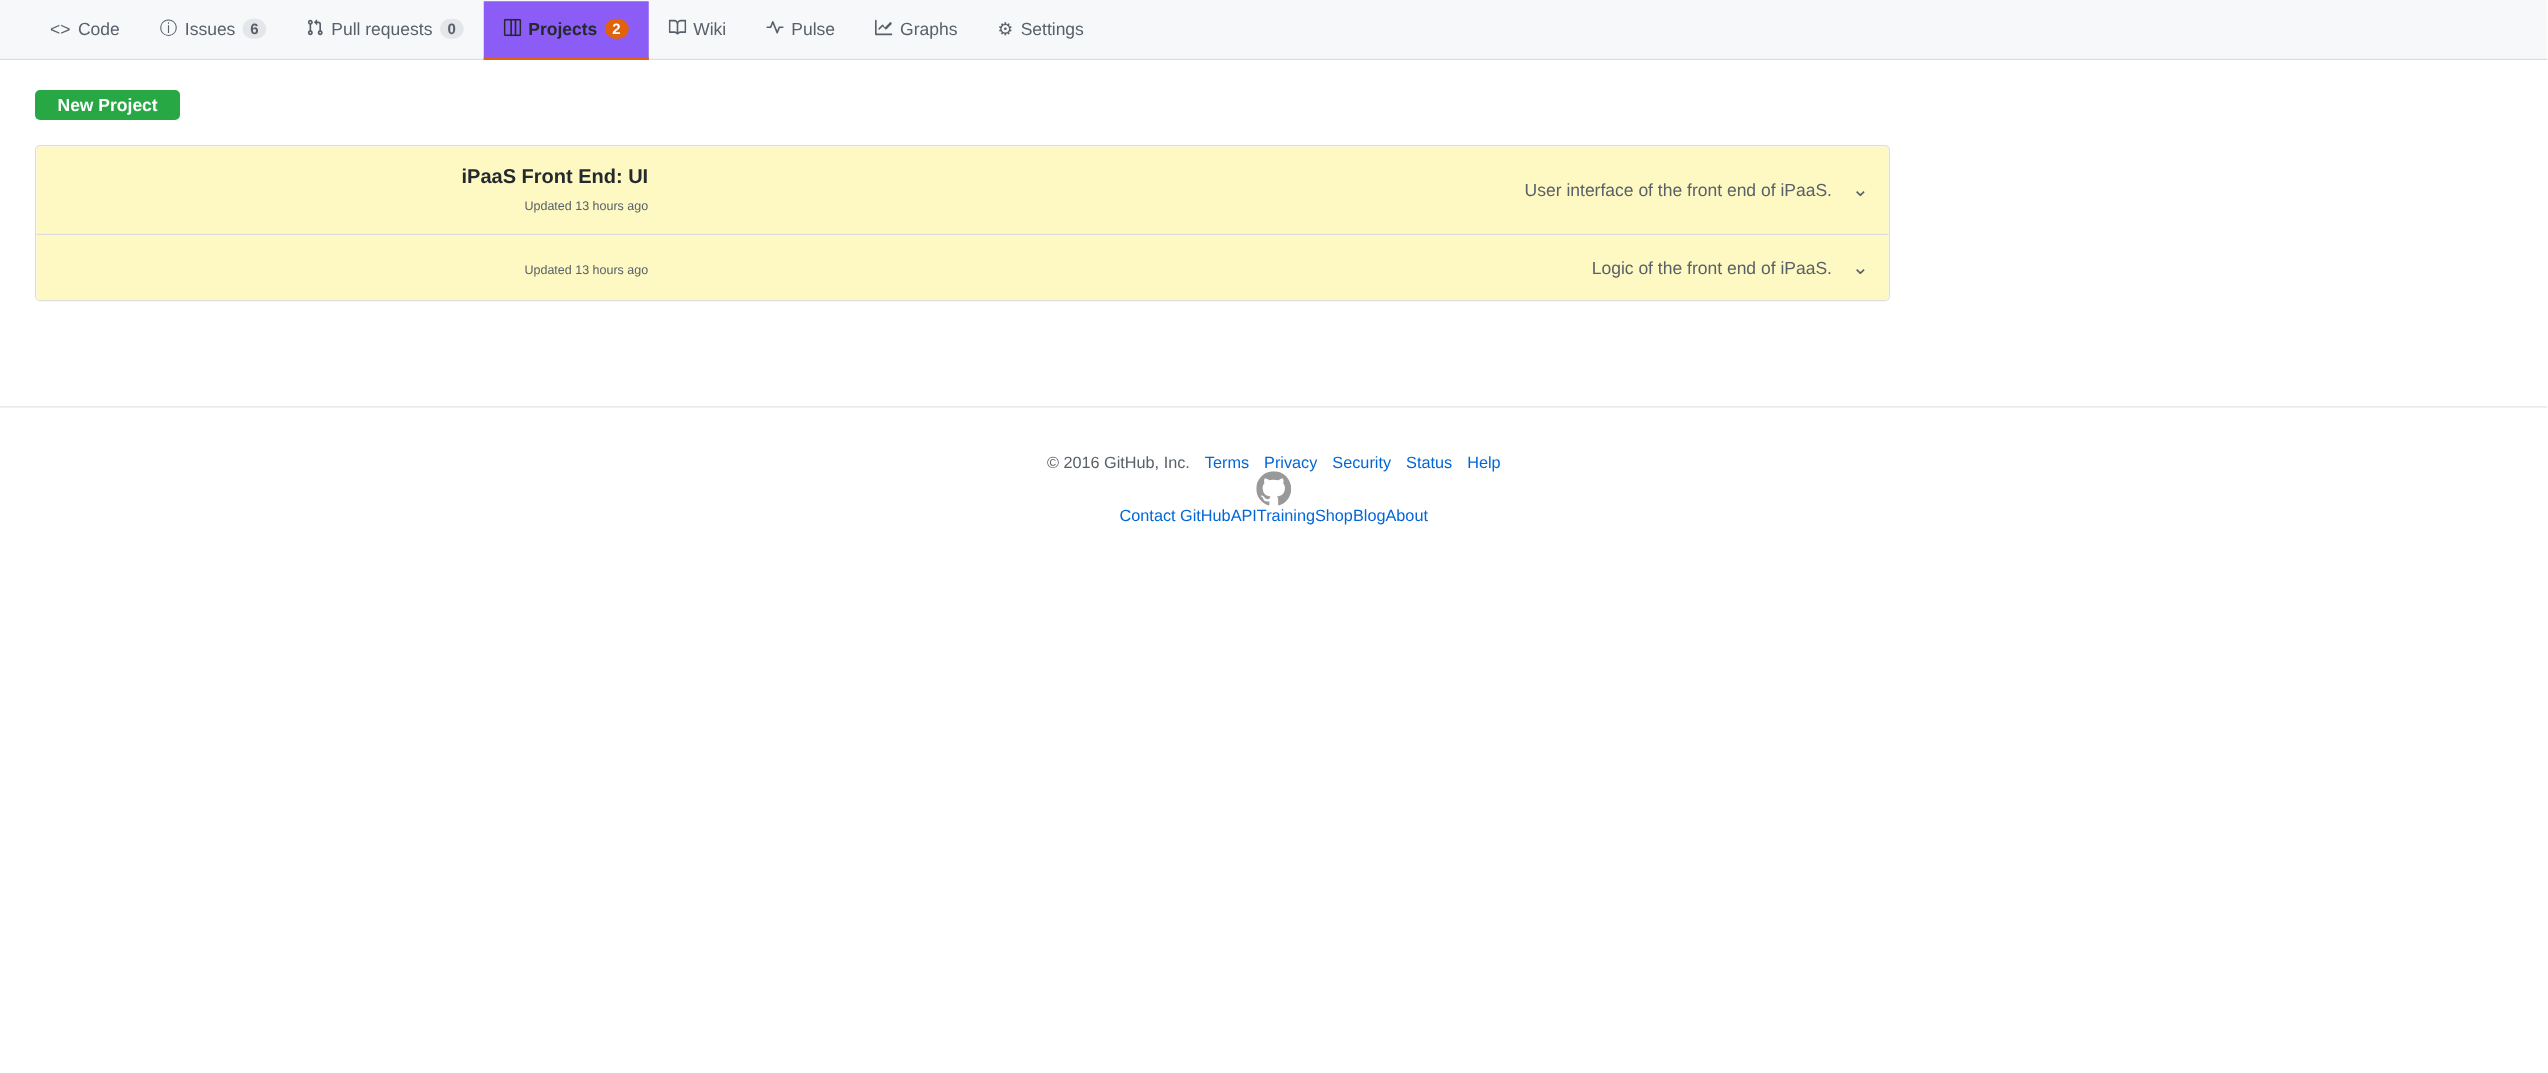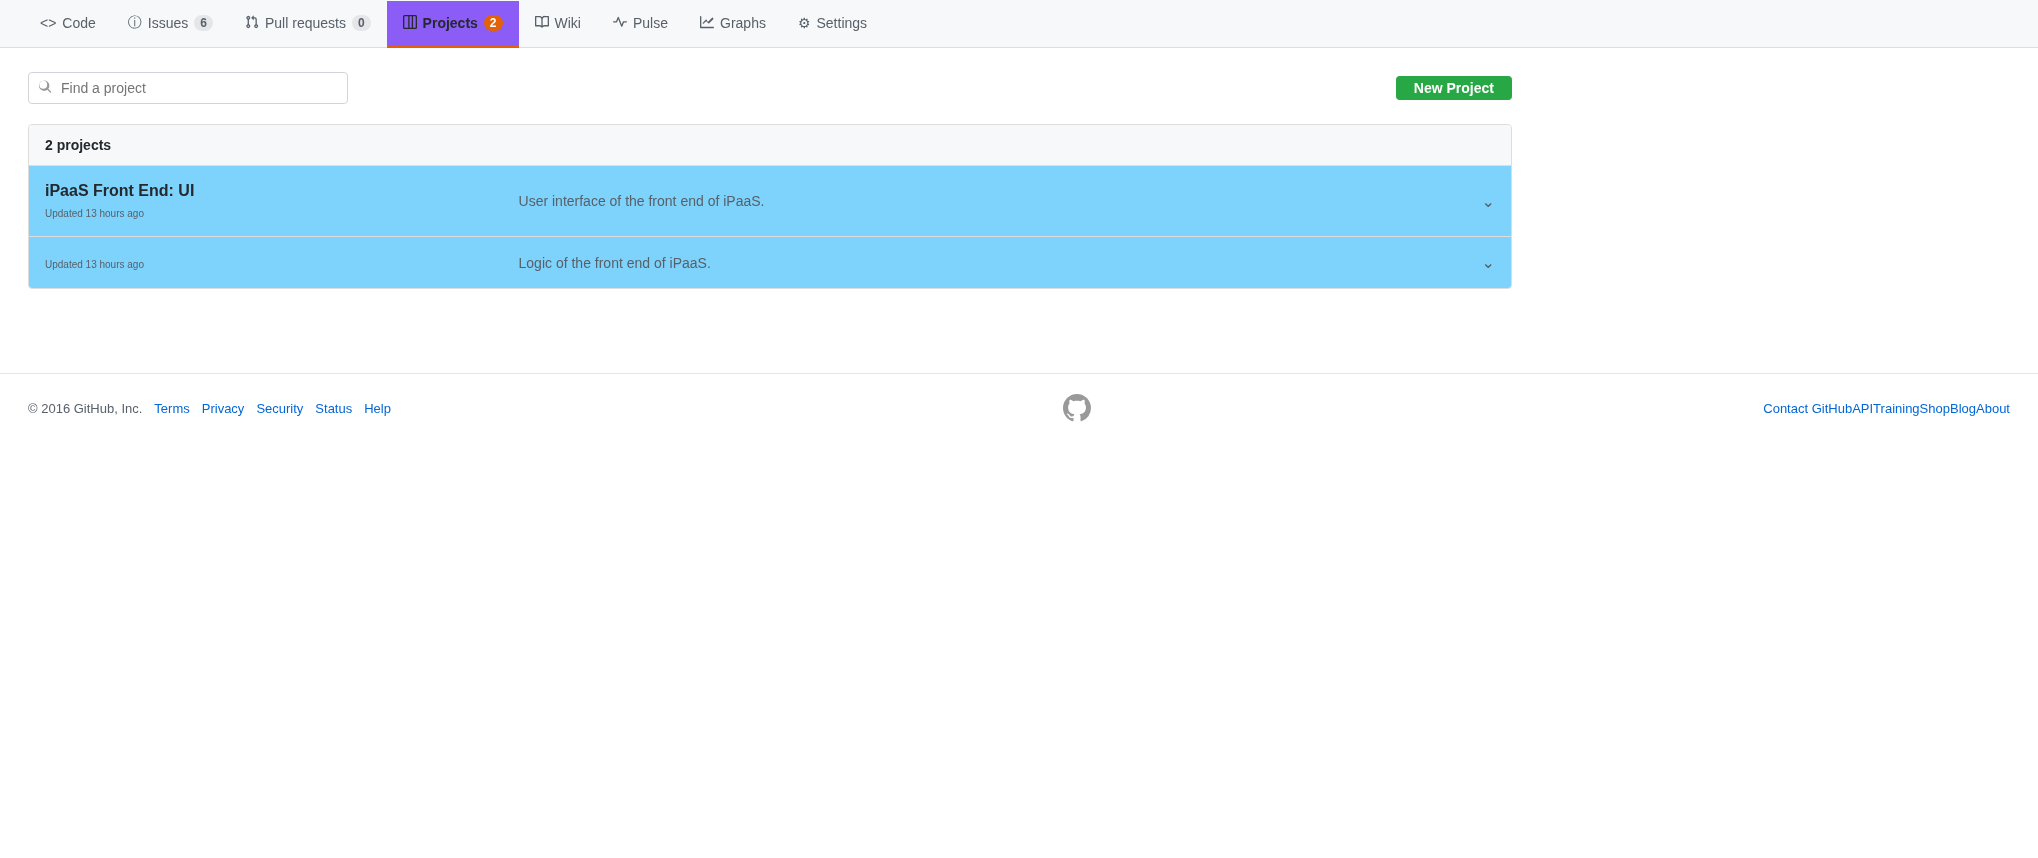--- a/index.html
+++ b/index.html
@@ -112,21 +112,22 @@
       font-size: 14px;
       font-weight: 600;
       color: #24292e;
       border-bottom: 1px solid #ddd;
     }
     .project-row {
       display: flex;
       align-items: center;
       padding: 16px 16px;
       border-bottom: 1px solid #ddd;
-      background: #7dd3fc;
+      background: #fef9c3;
+      text-align: right;
     }
     .project-row:last-child {
       border-bottom: none;
     }
     .project-info {
       flex: 1;
     }
     .project-name {
       font-size: 16px;
       font-weight: 600;
@@ -147,26 +148,27 @@
       color: #586069;
       font-size: 16px;
       margin-left: 16px;
       cursor: pointer;
     }
 
     
     .footer {
       margin-top: 60px;
       border-top: 1px solid #e1e4e8;
-      padding: 20px 28px;
+      padding: 36px 28px;
       display: flex;
       align-items: center;
       justify-content: space-between;
       color: #586069;
       font-size: 13px;
+      flex-direction: column;
     }
     .footer-left {
       display: flex;
       align-items: center;
       gap: 12px;
     }
     .footer-link {
       color: #0366d6;
       text-decoration: none;
     }
@@ -241,33 +243,24 @@
   </a>
   <a class="tab-item">
     <span class="tab-icon">⚙</span>
     <span>Settings</span>
   </a>
 </nav>
 
 <div class="main-content">
 
   <div class="toolbar">
-    <div class="search-input-wrap">
-      <span class="search-icon-wrap">
-        <svg width="14" height="14" viewBox="0 0 16 16" fill="#999">
-            <path d="M10.68 11.74a6 6 0 01-7.922-8.982 6 6 0 018.982 7.922l3.04 3.04a.749.749 0 11-1.06 1.06l-3.04-3.04zM6 10.5a4.5 4.5 0 100-9 4.5 4.5 0 000 9z"></path>
-          </svg>
-      </span>
-      <input class="search-input" type="text" placeholder="Find a project" style="">
-    </div>
     <button class="new-project-btn">New Project</button>
   </div>
 
   <div class="projects-container">
-    <div class="projects-header">2 projects</div>
 
     <div class="project-row">
       <div class="project-info">
         <span class="project-name">iPaaS Front End: UI</span>
         <span class="project-updated">Updated 13 hours ago</span>
       </div>
       <div class="project-description">User interface of the front end of iPaaS.</div>
       <span class="project-chevron">⌄</span>
     </div>
 

